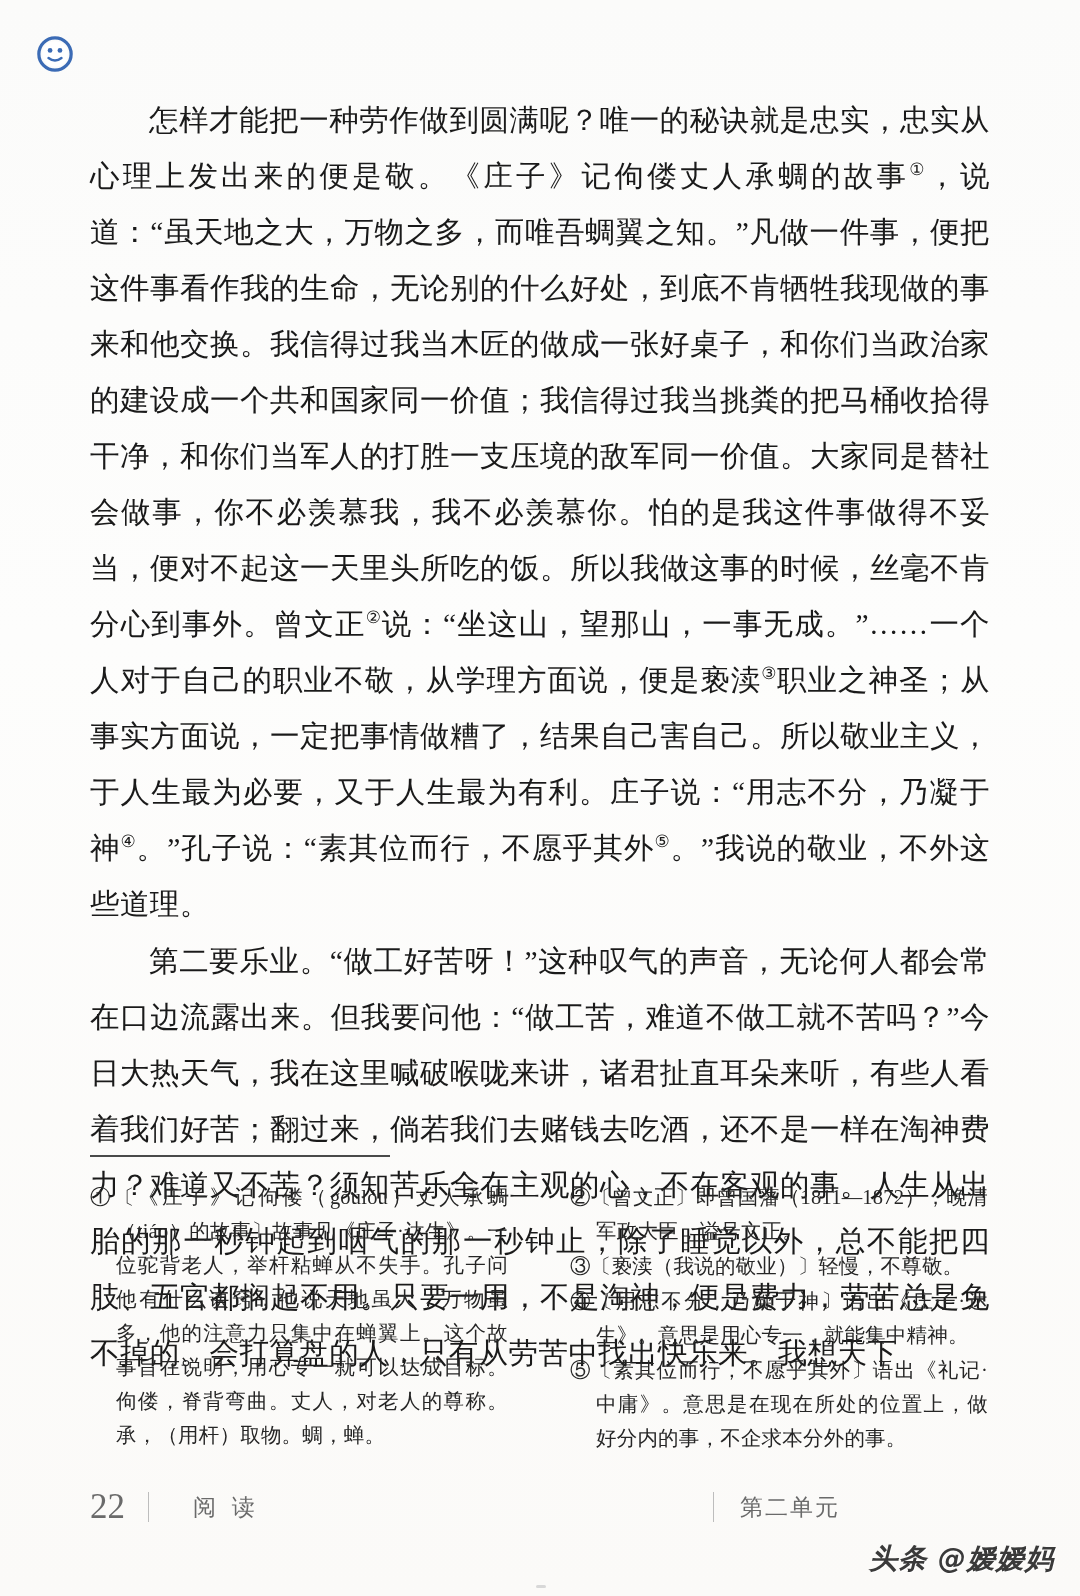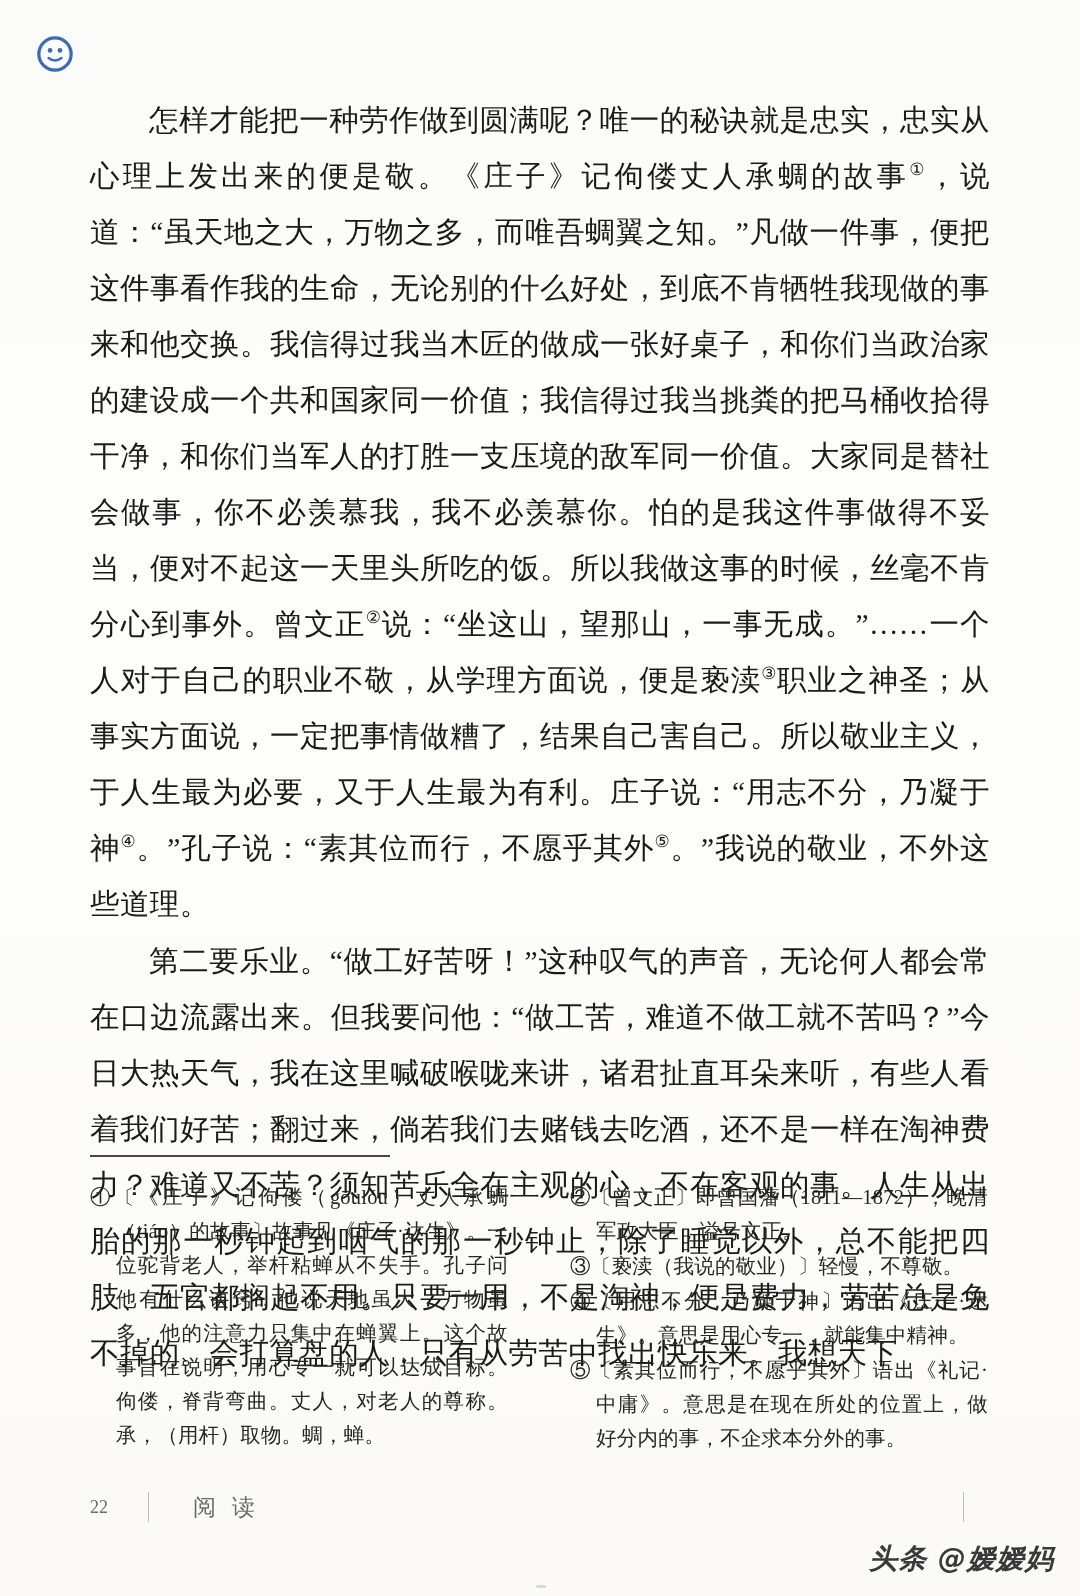--- a/index.html
+++ b/index.html
@@ -105,21 +105,21 @@
     left: 90px;
     top: 1487px;
     width: 900px;
     height: 40px;
     display: flex;
     align-items: center;
     color: #6e6e6e;
   }
   .footer .pageno {
     font-family: "Liberation Serif", serif;
-    font-size: 18px;
+    font-size: 35px;
     color: #6a6a6a;
     width: 58px;
   }
   .footer .vrule {
     width: 1px;
     height: 30px;
     background: #bdbdbd;
     margin-right: 44px;
   }
   .footer .sect {
@@ -206,19 +206,20 @@
       <p class="fn-item"><span class="marker">⑤</span><span>〔素其位而行，不愿乎其外〕语出《礼记·中庸》。意思是在现在所处的位置上，做好分内的事，不企求本分外的事。</span></p>
     </div>
   </div>
 
   <div class="footer">
     <div class="pageno">22</div>
     <div class="vrule"></div>
     <div class="sect">阅 读</div>
     <div class="spacer"></div>
     <div class="vrule2"></div>
+    <div class="unit">第二单元</div>
   </div>
 
   <div class="watermark">头条 @嫒嫒妈</div>
 
   <div class="bottom-tick"></div>
 
 </div>
 
 </body></html>

